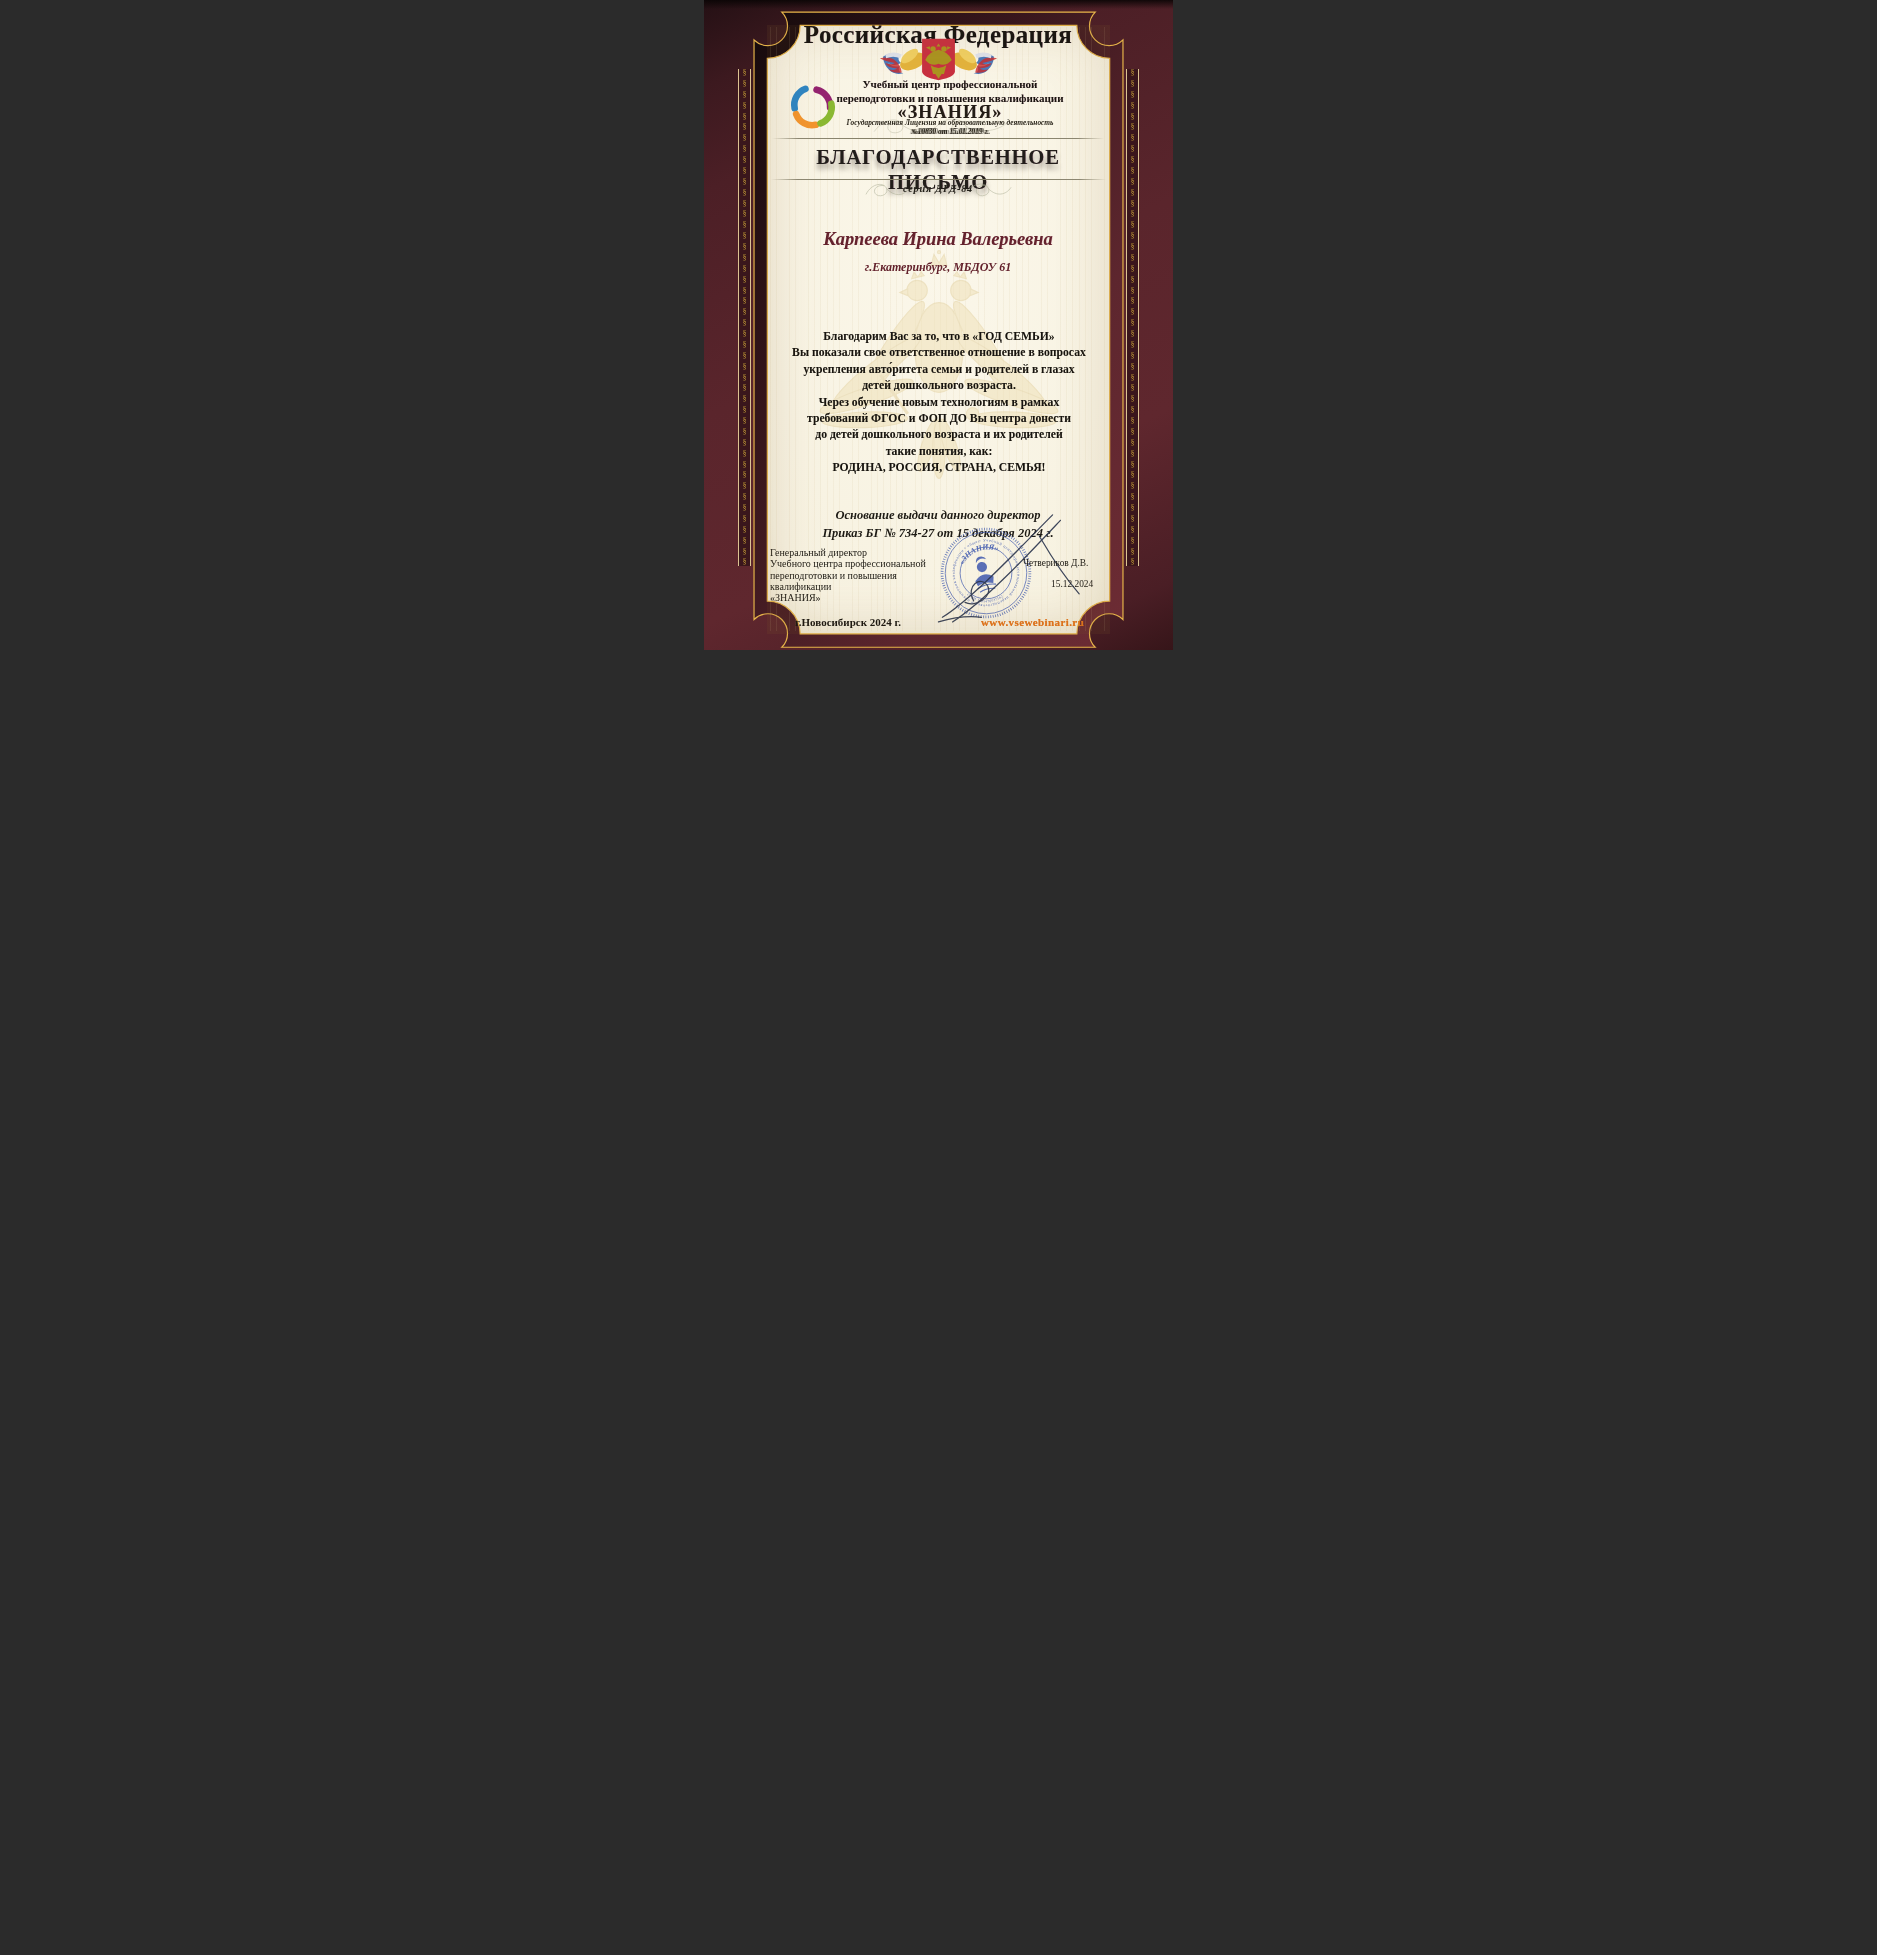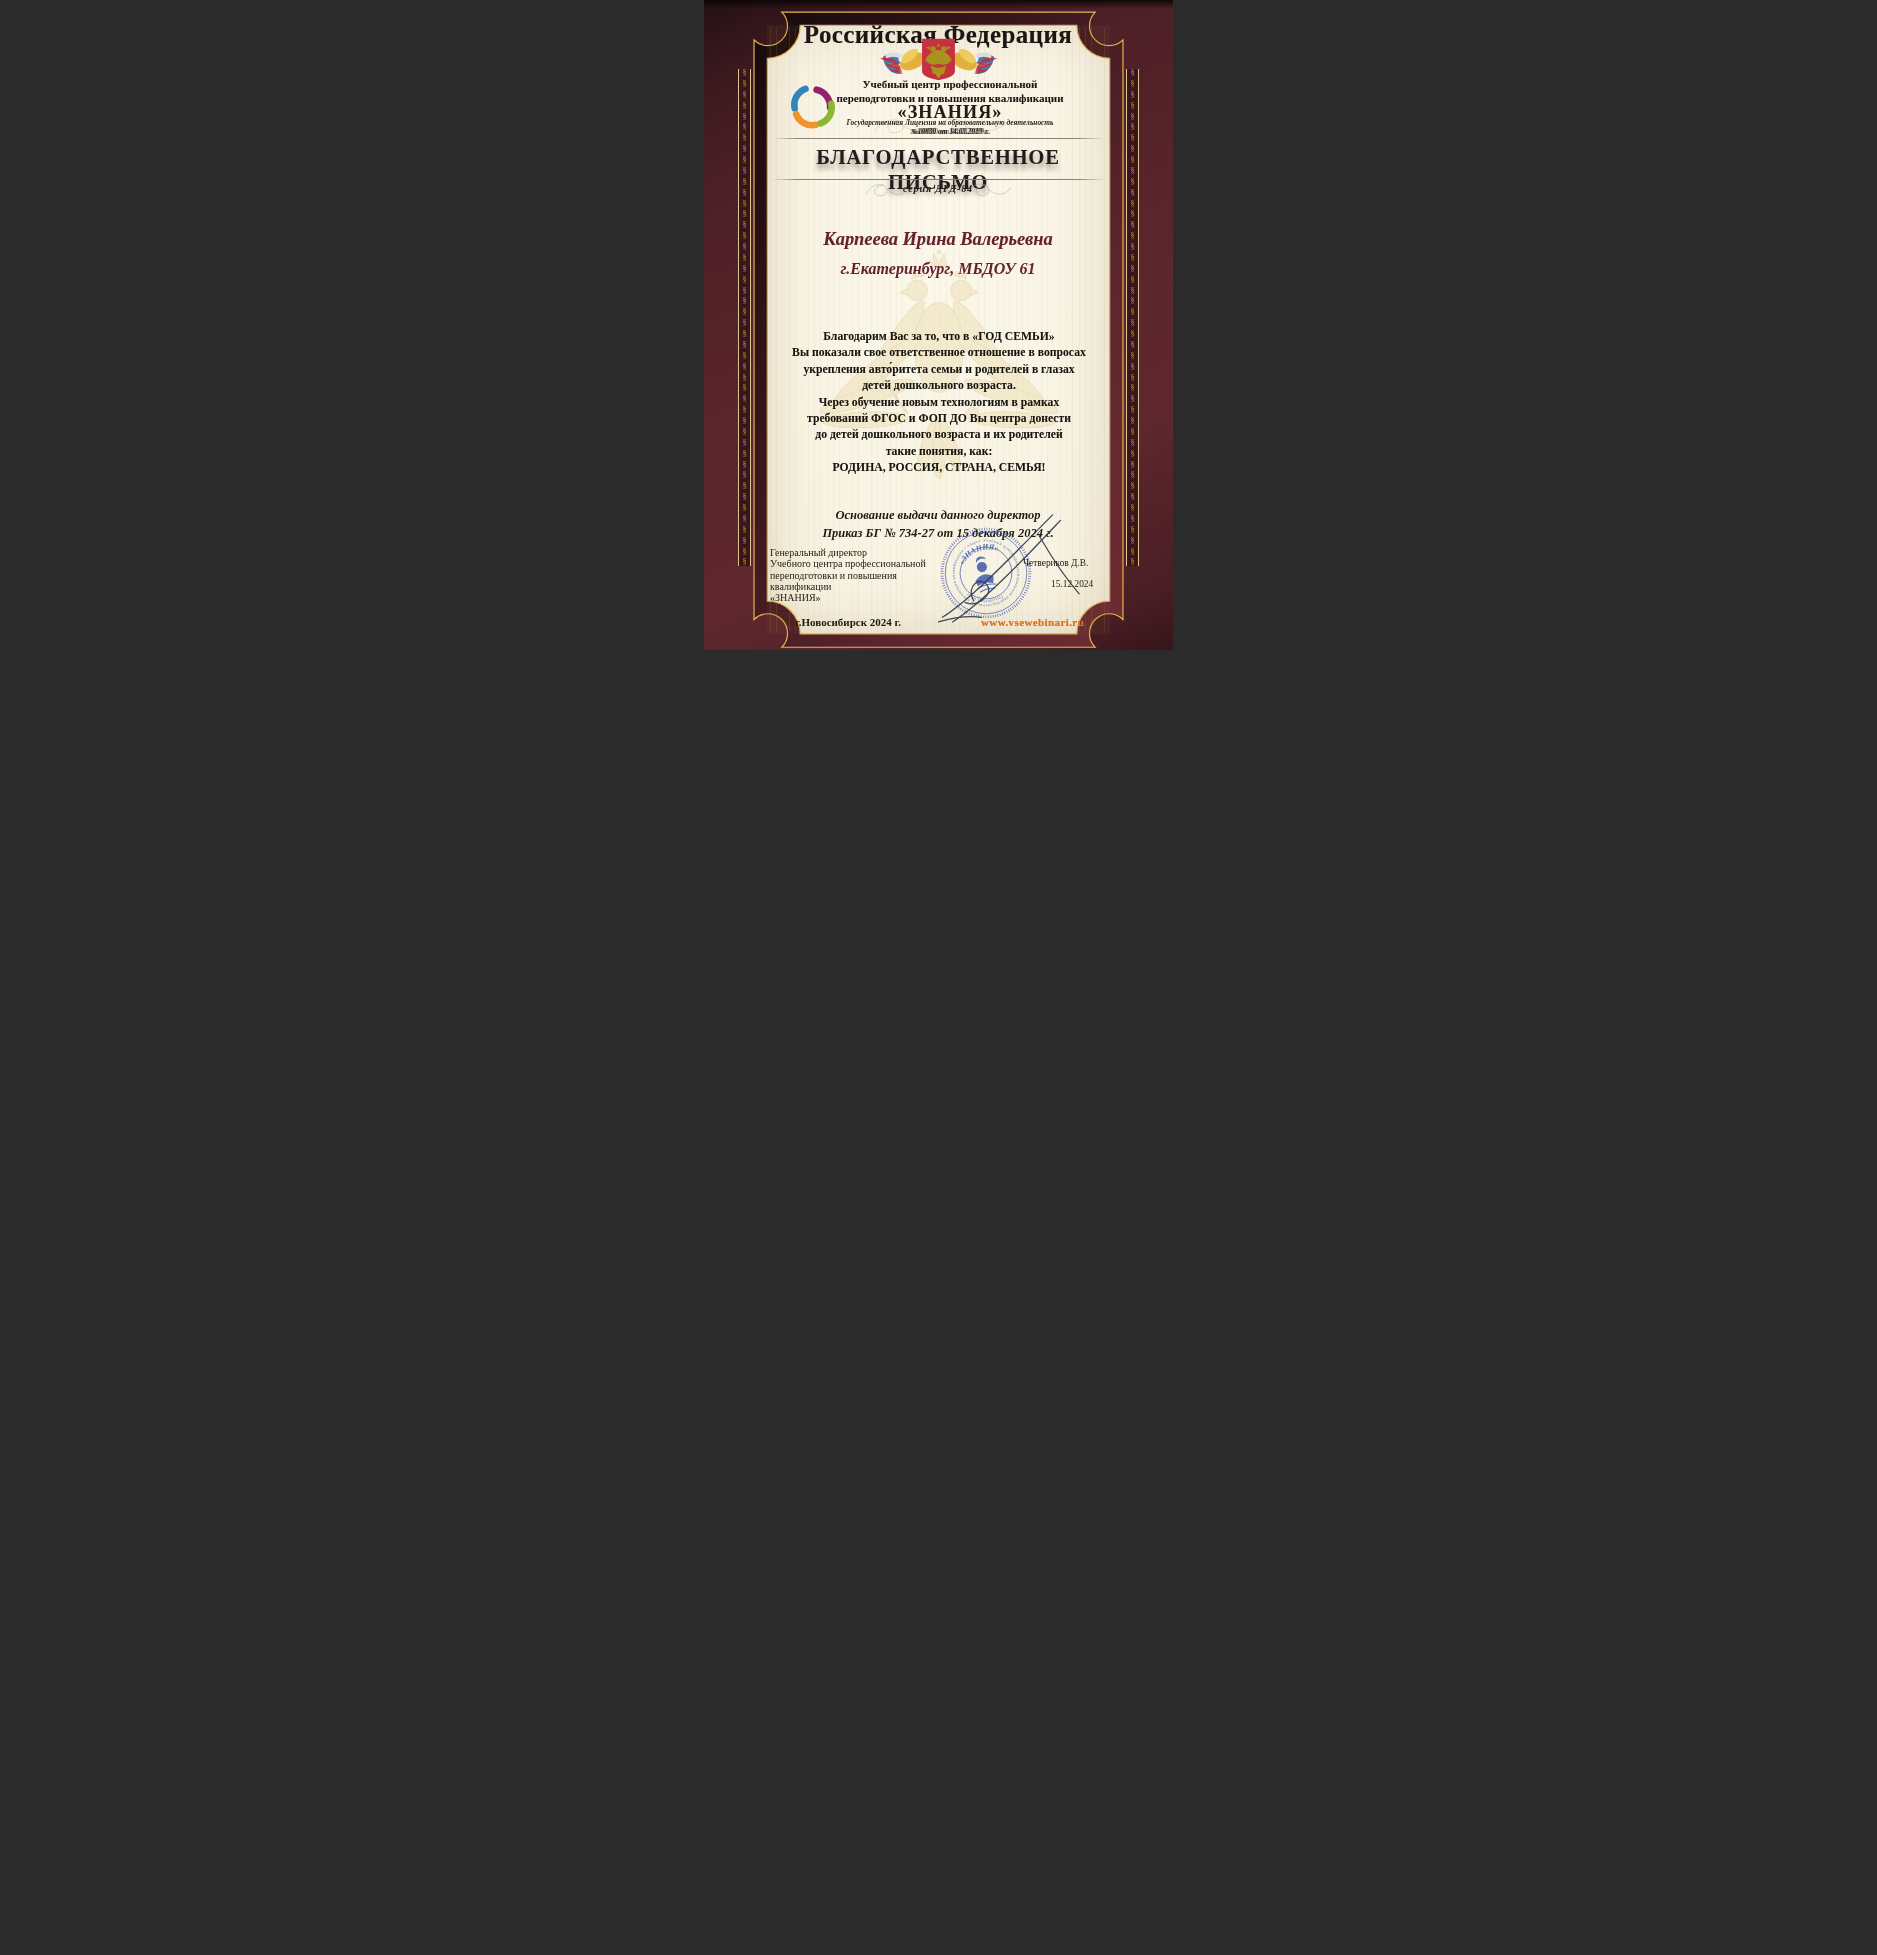--- a/index.html
+++ b/index.html
@@ -34,21 +34,21 @@
   .license-caption{font-size:7.4px;font-weight:bold;font-style:italic;color:#241f15;}
   .license-number{font-size:7.4px;font-weight:bold;font-style:italic;color:#241f15;
         text-shadow:1.6px 0.4px 0 rgba(30,25,20,.55),-1.2px 0 0 rgba(30,25,20,.30);}
   .divider{height:1.2px;background:linear-gradient(90deg,rgba(120,115,95,0),#8d8873 8%,#7e795f 50%,#8d8873 92%,rgba(120,115,95,0));}
   .doc-title{top:145px;font-size:21.5px;font-weight:bold;color:#211d1a;letter-spacing:0.8px;
         transform:scaleX(.96);
         text-shadow:0 4.7px 5.5px rgba(50,40,35,.45), 0.4px 0 0 rgba(120,0,90,.25);}
   .series{font-size:10.2px;font-weight:bold;font-style:italic;color:#23201a;letter-spacing:0.8px;}
   .recipient{top:229px;font-size:18.4px;font-weight:bold;font-style:italic;color:#63222c;
         text-shadow:0.4px 0.4px 0 rgba(150,20,90,.25);}
-  .recipient-place{top:260px;font-size:16px;font-weight:bold;font-style:italic;color:#63222c;}
+  .recipient-place{top:260px;font-size:12px;font-weight:bold;font-style:italic;color:#63222c;}
   .body-block{left:59px;top:329px;width:352px;text-align:center;}
   .body-line{font-size:11.7px;font-weight:bold;color:#17140f;line-height:16.4px;white-space:nowrap;
         text-shadow:0 0.4px 0 rgba(60,50,40,.25);}
   .basis-caption{top:508px;font-size:12.5px;font-weight:bold;font-style:italic;color:#1d1a14;}
   .basis-order{top:526px;font-size:12.5px;font-weight:bold;font-style:italic;color:#1d1a14;}
   .director{left:66px;top:547px;width:184px;font-size:10px;color:#1d1a14;line-height:11.3px;}
   .signer-name{left:319px;top:558px;font-size:9.4px;color:#1d1a14;}
   .sign-date{left:347px;top:579px;font-size:9.4px;color:#1d1a14;}
   .footer-city{left:91px;top:616px;font-size:11px;color:#17140f;font-weight:bold;}
   .footer-site{left:247px;top:616px;font-size:11px;font-weight:bold;color:#e4751c;letter-spacing:0.4px;
@@ -250,21 +250,21 @@
     </svg>
 
     <div class="abs centered2 center-line" style="top:78px;">Учебный центр профессиональной</div>
     <div class="abs centered2 center-line" style="top:92px;">переподготовки и повышения квалификации</div>
     <div class="abs centered2 org-name" style="top:102px;">«ЗНАНИЯ»</div>
 
     <svg class="abs flourish" style="left:168px;top:116px;" width="137" height="20.3" viewBox="0 0 350 52">
       <path d="M5,40 C 30,5 70,2 78,24 C 84,42 52,50 42,36 C 34,24 50,10 70,14 M78,24 C 110,46 150,44 170,22 C 190,2 230,4 240,26 C 248,44 216,52 206,38 C 198,26 214,12 234,16 M240,26 C 270,46 320,40 345,18" fill="none" stroke="#b3b39c" stroke-width="2.5" opacity=".6"></path>
     </svg>
     <div class="abs centered2 license-caption" style="top:118px;">Государственная Лицензия на образовательную деятельность</div>
-    <div class="abs centered2 license-number" style="top:127px;">№10830 от 14.03.2019 г.</div>
+    <div class="abs centered2 license-number" style="top:127px;">№10830 от 15.01.2019 г.</div>
 
     <div class="abs divider" style="left:68px;top:138px;width:332px;"></div>
 
     <div class="abs centered doc-title">БЛАГОДАРСТВЕННОЕ ПИСЬМО</div>
 
     <div class="abs divider" style="left:67px;top:179px;width:335px;"></div>
 
     <svg class="abs flourish" style="left:160px;top:181px;" width="149" height="19" viewBox="0 0 380 48">
       <path d="M5,34 C 20,4 52,2 58,20 C 63,36 36,44 28,31 C 22,20 36,8 52,12 M58,20 C 78,40 100,38 112,22 M268,22 C 282,4 312,2 318,20 C 323,36 296,44 288,31 C 282,20 296,8 312,12 M318,20 C 338,40 362,36 375,16" fill="none" stroke="#a8ab93" stroke-width="2.5" opacity=".7"></path>
     </svg>

